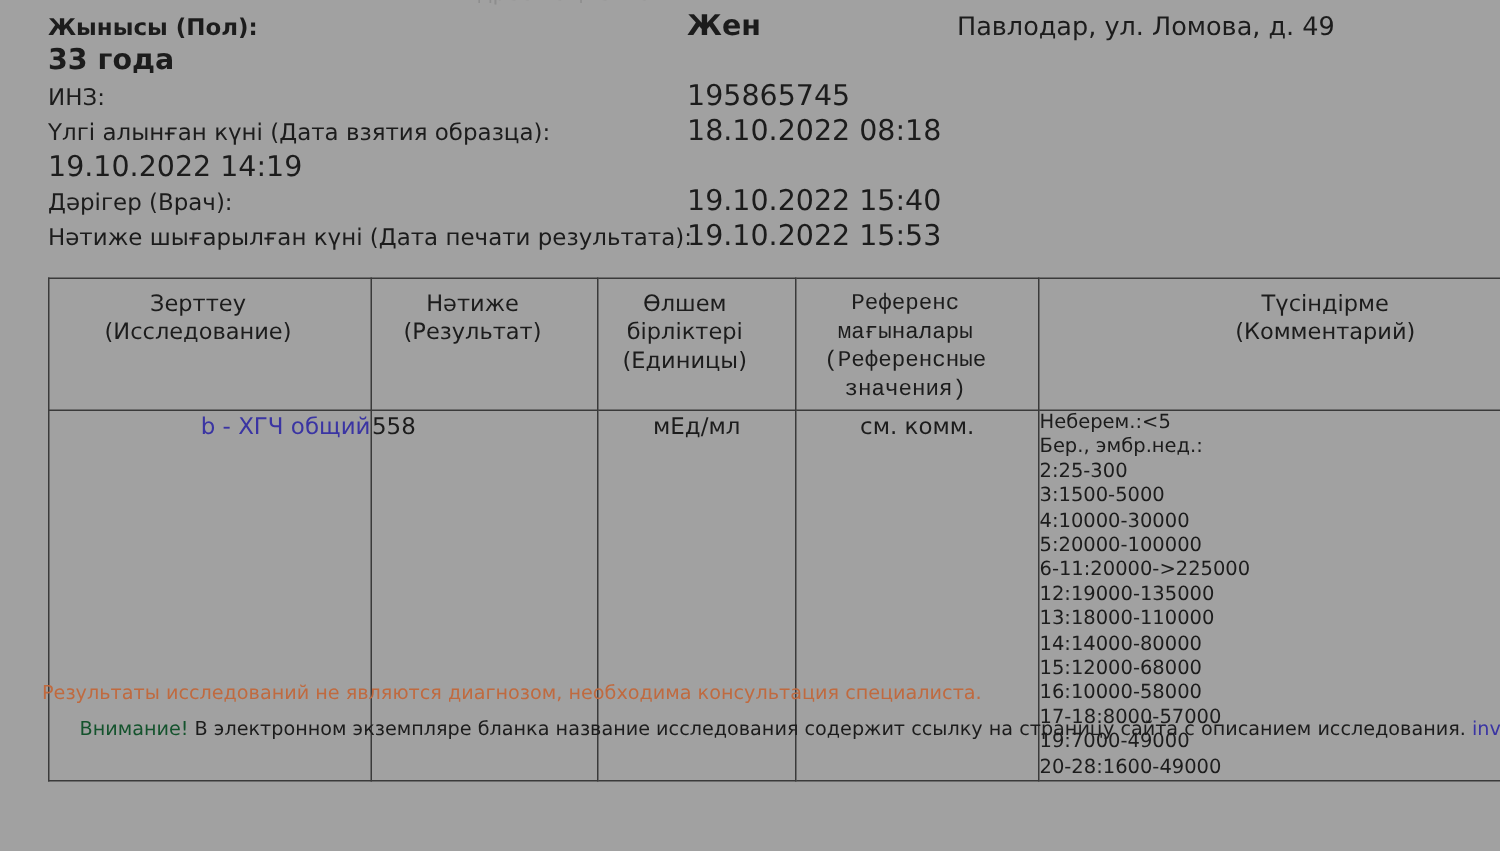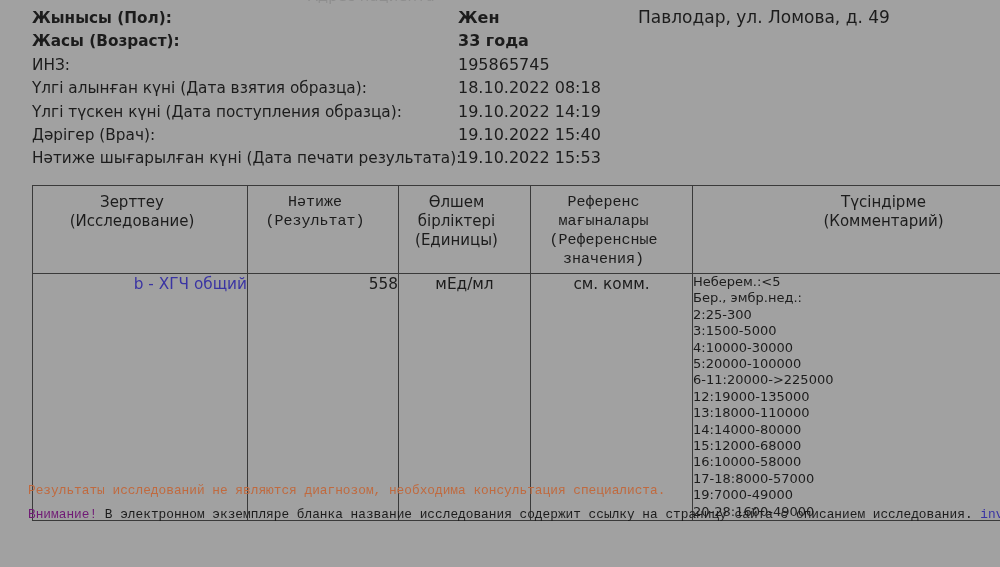--- a/index.html
+++ b/index.html
@@ -49,21 +49,21 @@
     height: 23.4px;
     white-space: nowrap;
   }
   .info-label {
     width: 426px;
     font-size: 15.3px;
     line-height: 23.4px;
   }
   .info-value {
     width: 180px;
-    font-size: 16px;
+    font-size: 19px;
     line-height: 23.4px;
   }
   .info-extra {
     font-size: 17px;
     line-height: 23.4px;
   }
   .bold { font-weight: bold; }
 
   
   .results-table {
@@ -85,38 +85,38 @@
   }
   .results-table thead th {
     text-align: center;
     font-size: 15px;
     line-height: 19px;
     padding: 7px 20px 4px 4px;
     height: 72px;
     vertical-align: top;
   }
   .col-test      { width: 190px; }
-  .col-result    { width: 126px; font-family: Liberation Mono, monospace; }
+  .col-result    { width: 126px; }
   .col-units     { width: 107px; }
   .col-ref       { width: 137px; font-family: Liberation Mono, monospace; }
   .col-comment   { width: 373px; }
 
   .results-table tbody td {
     height: 208px;
     font-size: 15.3px;
     line-height: 20px;
   }
   .cell-test {
     padding: 8px 0 0 6px;
     text-align: right;
     color: #3a34a3;
   }
   .cell-result {
     padding: 8px 0 0 0;
-    text-align: right;
+    text-align: left;
   }
   .cell-units {
     padding: 8px 0 0 0;
     text-align: center;
   }
   .cell-ref {
     padding: 8px 0 0 0;
     text-align: center;
   }
   .cell-comment {
@@ -126,39 +126,39 @@
   .comment-line {
     font-size: 13px;
     line-height: 16.4px;
     white-space: nowrap;
   }
 
   
   .footer {
     position: absolute;
     left: 28px;
-    top: 482px;
+    top: 454px;
     width: 950px;
-    font-family: Liberation Mono, monospace;
   }
   .note-disclaimer {
     font-size: 12.8px;
     line-height: 18px;
     color: #c06a3f;
     white-space: nowrap;
     margin-bottom: 6px;
   }
   .note-attention {
     font-size: 12.8px;
     line-height: 18px;
     color: #1c1c1c;
     white-space: nowrap;
   }
   .note-attention .attn-word {
-    color: #701a75;
+    color: #14532d;
+    margin-left: 25px;
   }
   .note-attention .site-link {
     color: #3a34a3;
   }
 </style>
 </head>
 <body>
 
 <div class="clipped-row">
   <div class="clip-inner">Адрес пациента</div>
@@ -166,36 +166,34 @@
 
 <div class="info-block">
 
   <div class="info-row">
     <div class="info-label bold">Жынысы (Пол):</div>
     <div class="info-value bold">Жен</div>
     <div class="info-extra">Павлодар, ул. Ломова, д. 49</div>
   </div>
 
   <div class="info-row">
-    <div class="info-label bold">Жасы (Возраст):</div>
     <div class="info-value bold">33 года</div>
   </div>
 
   <div class="info-row">
     <div class="info-label">ИНЗ:</div>
     <div class="info-value">195865745</div>
   </div>
 
   <div class="info-row">
     <div class="info-label">Үлгі алынған күні (Дата взятия образца):</div>
     <div class="info-value">18.10.2022 08:18</div>
   </div>
 
   <div class="info-row">
-    <div class="info-label">Үлгі түскен күні (Дата поступления образца):</div>
     <div class="info-value">19.10.2022 14:19</div>
   </div>
 
   <div class="info-row">
     <div class="info-label">Дәрігер (Врач):</div>
     <div class="info-value">19.10.2022 15:40</div>
   </div>
 
   <div class="info-row">
     <div class="info-label">Нәтиже шығарылған күні (Дата печати результата):</div>

